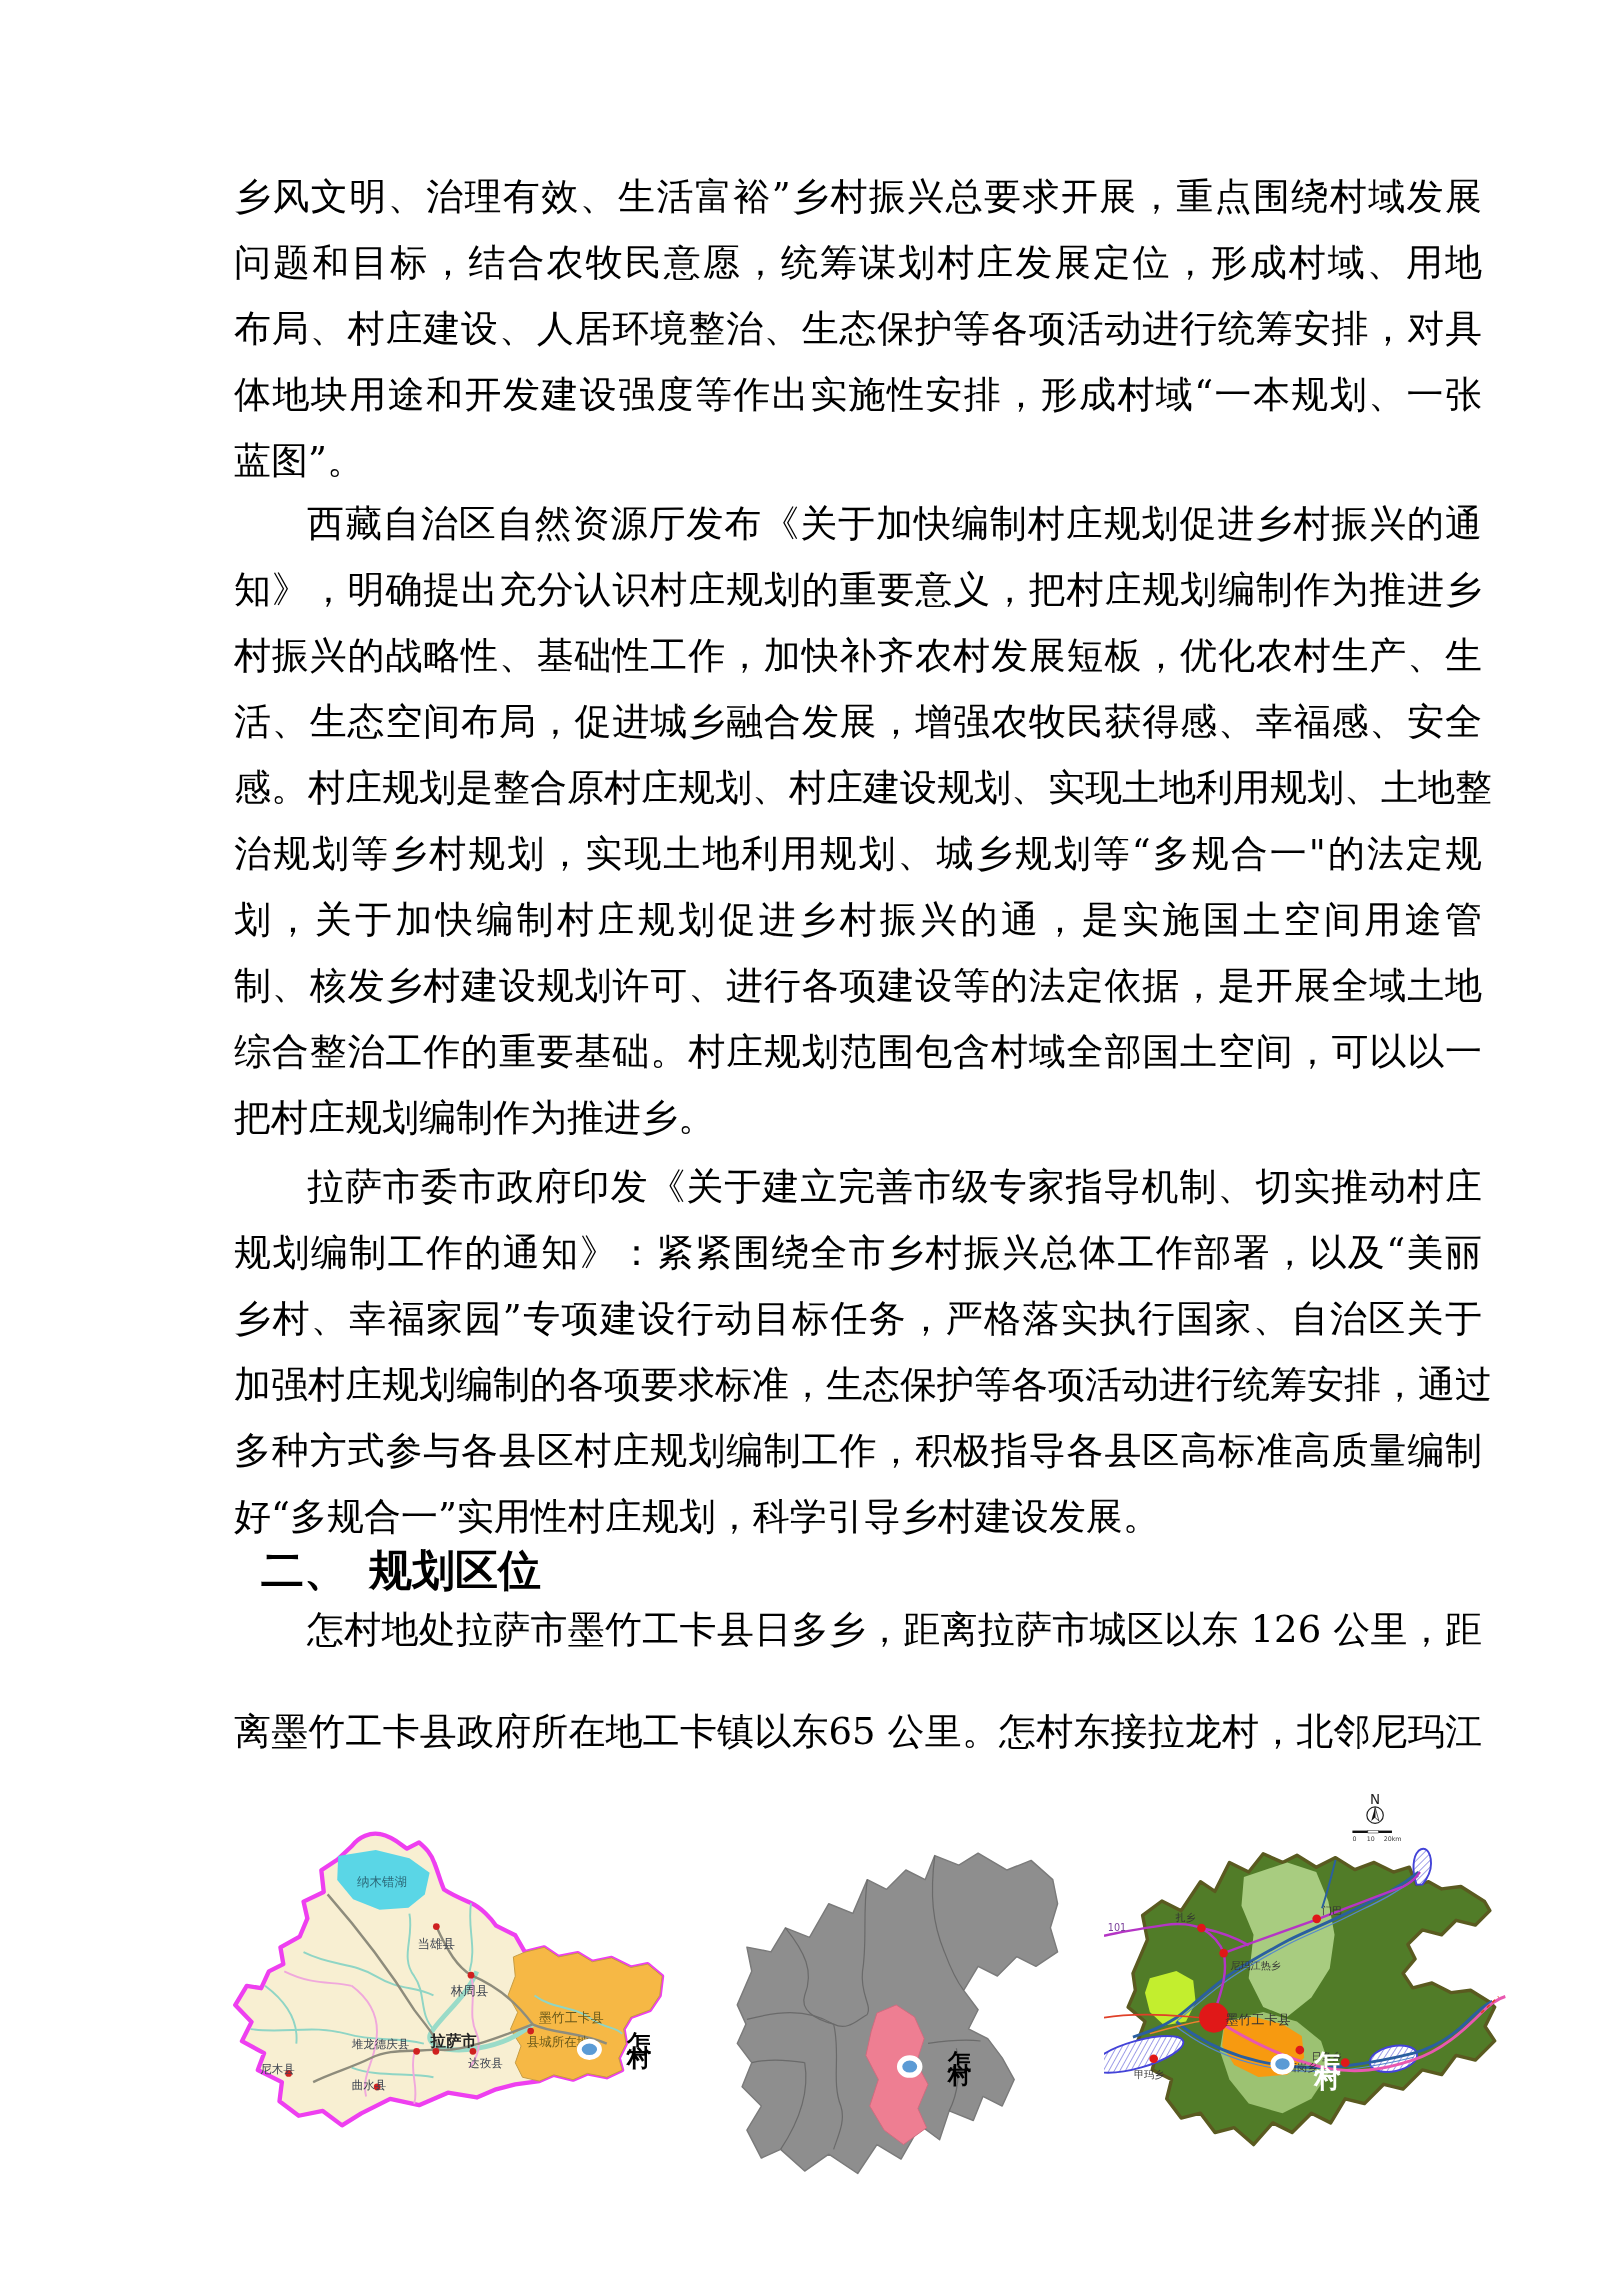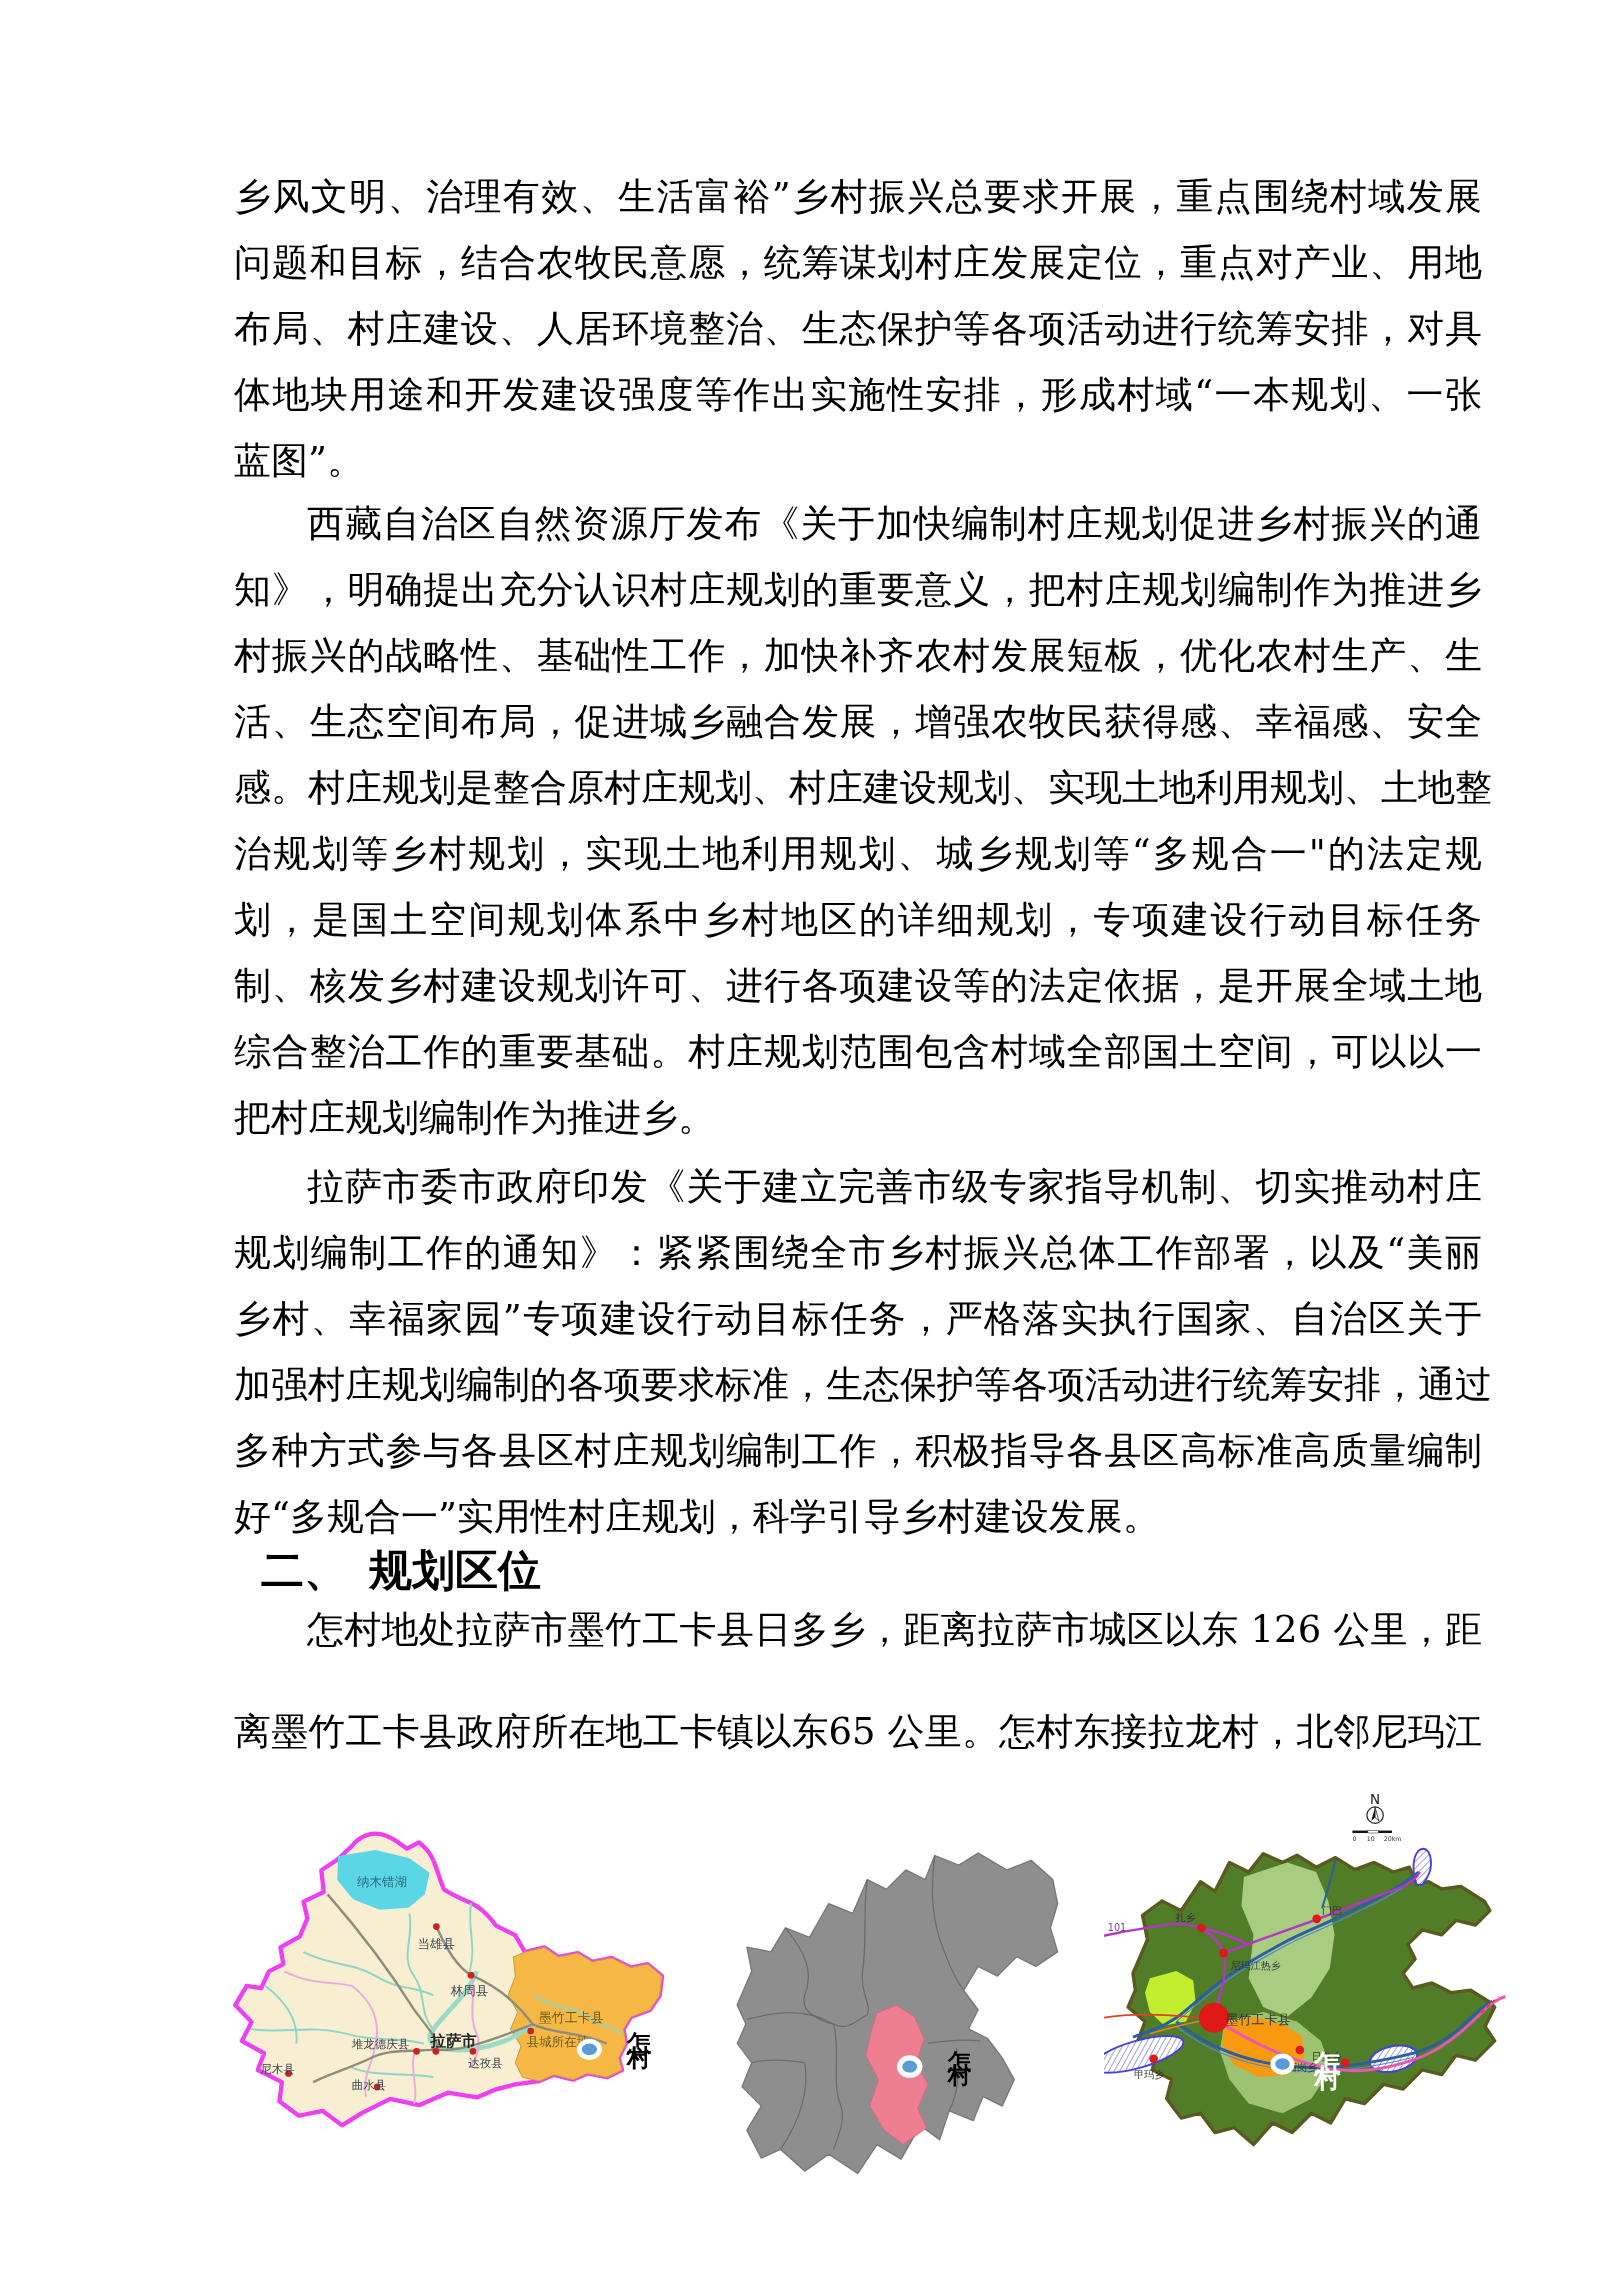--- a/index.html
+++ b/index.html
@@ -32,34 +32,34 @@
     color:#000;letter-spacing:13.5px;line-height:1;
   }
   .village-label.white{color:#ffffff;}
   svg text{font-family:"DejaVu Sans","Liberation Sans",sans-serif;}
 </style>
 </head>
 <body>
 
 <div class="textblock" id="para1" style="top:164px">
   <div class="line">乡风文明、治理有效、生活富裕”乡村振兴总要求开展，重点围绕村域发展</div>
-  <div class="line">问题和目标，结合农牧民意愿，统筹谋划村庄发展定位，重点对产业、用地</div>
+  <div class="line">问题和目标，结合农牧民意愿，统筹谋划村庄发展定位，形成村域、用地</div>
   <div class="line">布局、村庄建设、人居环境整治、生态保护等各项活动进行统筹安排，对具</div>
   <div class="line">体地块用途和开发建设强度等作出实施性安排，形成村域“一本规划、一张</div>
   <div class="line lastline">蓝图”。</div>
 </div>
 
 <div class="textblock" id="para2" style="top:491px">
   <div class="line indent">西藏自治区自然资源厅发布《关于加快编制村庄规划促进乡村振兴的通</div>
   <div class="line">知》，明确提出充分认识村庄规划的重要意义，把村庄规划编制作为推进乡</div>
   <div class="line">村振兴的战略性、基础性工作，加快补齐农村发展短板，优化农村生产、生</div>
   <div class="line">活、生态空间布局，促进城乡融合发展，增强农牧民获得感、幸福感、安全</div>
   <div class="line">感。村庄规划是整合原村庄规划、村庄建设规划、实现土地利用规划、土地整</div>
   <div class="line">治规划等乡村规划，实现土地利用规划、城乡规划等“多规合一"的法定规</div>
-  <div class="line">划，是国土空间规划体系中乡村地区的详细规划，专项建设行动目标任务</div>
+  <div class="line">划，关于加快编制村庄规划促进乡村振兴的通，是实施国土空间用途管</div>
   <div class="line">制、核发乡村建设规划许可、进行各项建设等的法定依据，是开展全域土地</div>
   <div class="line">综合整治工作的重要基础。村庄规划范围包含村域全部国土空间，可以以一</div>
   <div class="line lastline">把村庄规划编制作为推进乡。</div>
 </div>
 
 <div class="textblock" id="para3" style="top:1154px">
   <div class="line indent">拉萨市委市政府印发《关于建立完善市级专家指导机制、切实推动村庄</div>
   <div class="line">规划编制工作的通知》：紧紧围绕全市乡村振兴总体工作部署，以及“美丽</div>
   <div class="line">乡村、幸福家园”专项建设行动目标任务，严格落实执行国家、自治区关于</div>
   <div class="line">加强村庄规划编制的各项要求标准，生态保护等各项活动进行统筹安排，通过</div>

